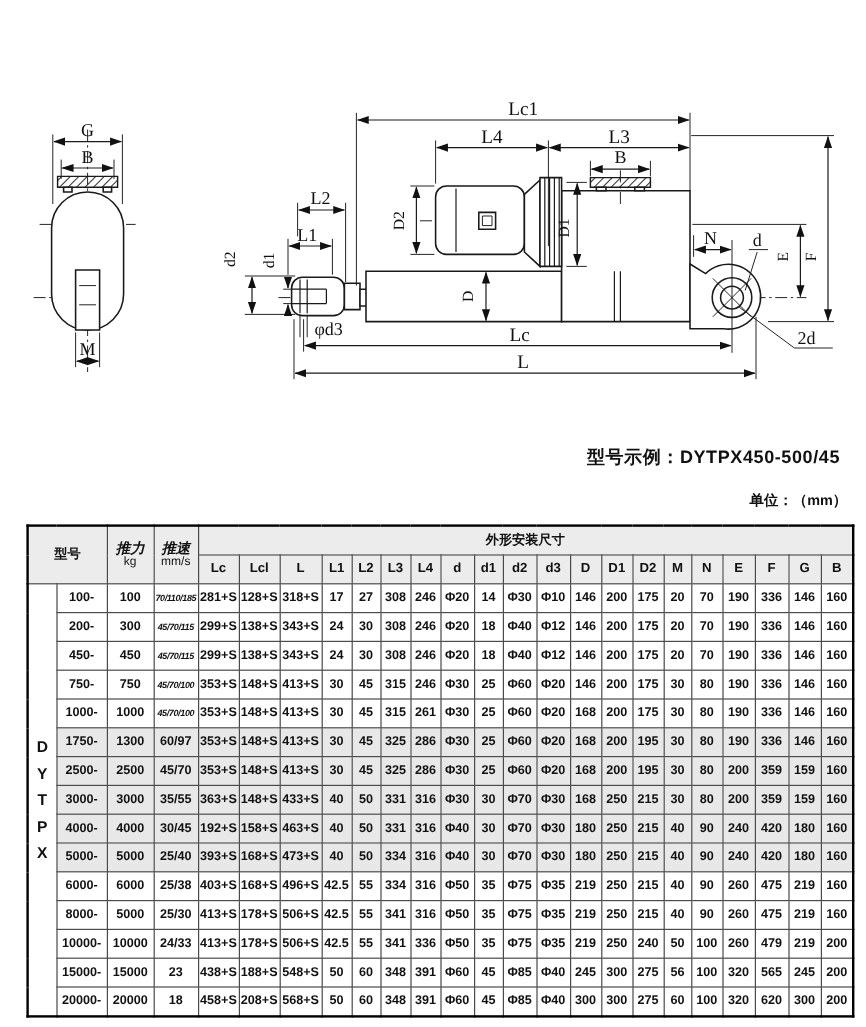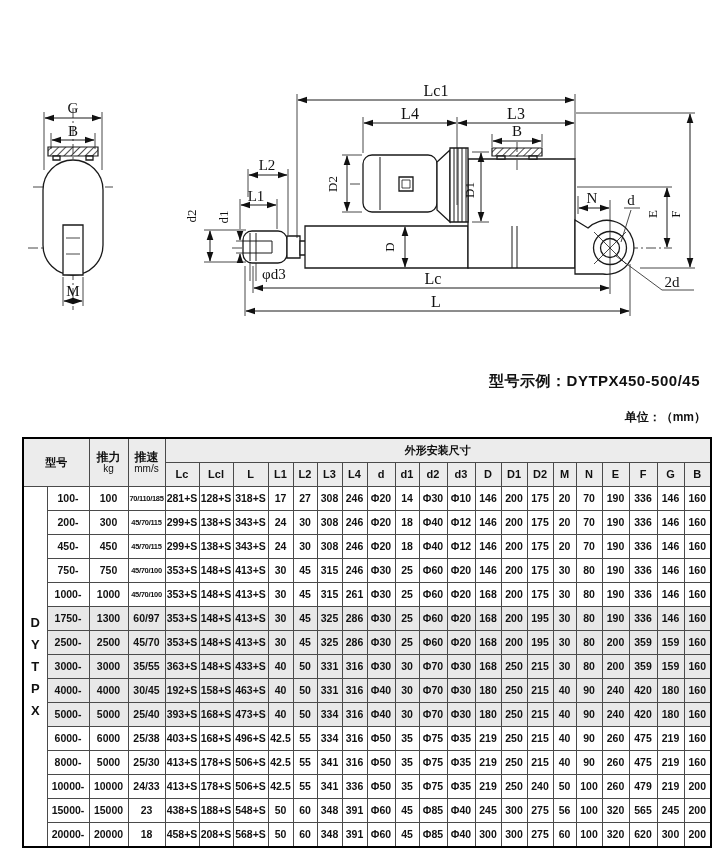--- a/index.html
+++ b/index.html
@@ -18,24 +18,24 @@
   
   #example-line{position:absolute;top:372px;right:22px;font-size:15px;font-weight:bold;letter-spacing:.5px;}
   #units-line{position:absolute;top:409px;right:16px;font-size:12px;font-weight:bold;}
   
   #spec-table{position:absolute;left:22px;top:437px;width:678px;border-collapse:collapse;table-layout:fixed;
               border:2px solid #000;}
   #spec-table th,#spec-table td{border:1px solid #4a4a4a;text-align:center;vertical-align:middle;
               font-size:10.5px;font-weight:bold;padding:0;height:23px;line-height:1.05;background:#fff;
               overflow:hidden;white-space:nowrap;}
   #spec-table thead th{background:#ececec;font-size:11px;}
-  #spec-table thead th .cnh{font-size:12px;}
+  #spec-table thead th .cnh{font-size:12px;font-style:italic;}
   #spec-table thead th .unit{font-weight:normal;font-size:10px;}
   #spec-table tr.shaded td{background:#e8e8e8;}
-  #spec-table td.tiny{font-size:7.5px;letter-spacing:-0.3px;}
+  #spec-table td.tiny{font-size:7.5px;letter-spacing:-0.3px;font-style:italic;}
   #spec-table td.vert{background:#fff;font-size:13px;font-weight:bold;}
   #spec-table td.vert div{line-height:22px;}
   #spec-table td.vert .stack{display:flex;flex-direction:column;justify-content:center;align-items:center;height:100%;}
 </style>
 </head>
 <body>
 
 <div id="page">
 
   <svg id="drawing" width="722" height="435" viewBox="0 0 722 435">

